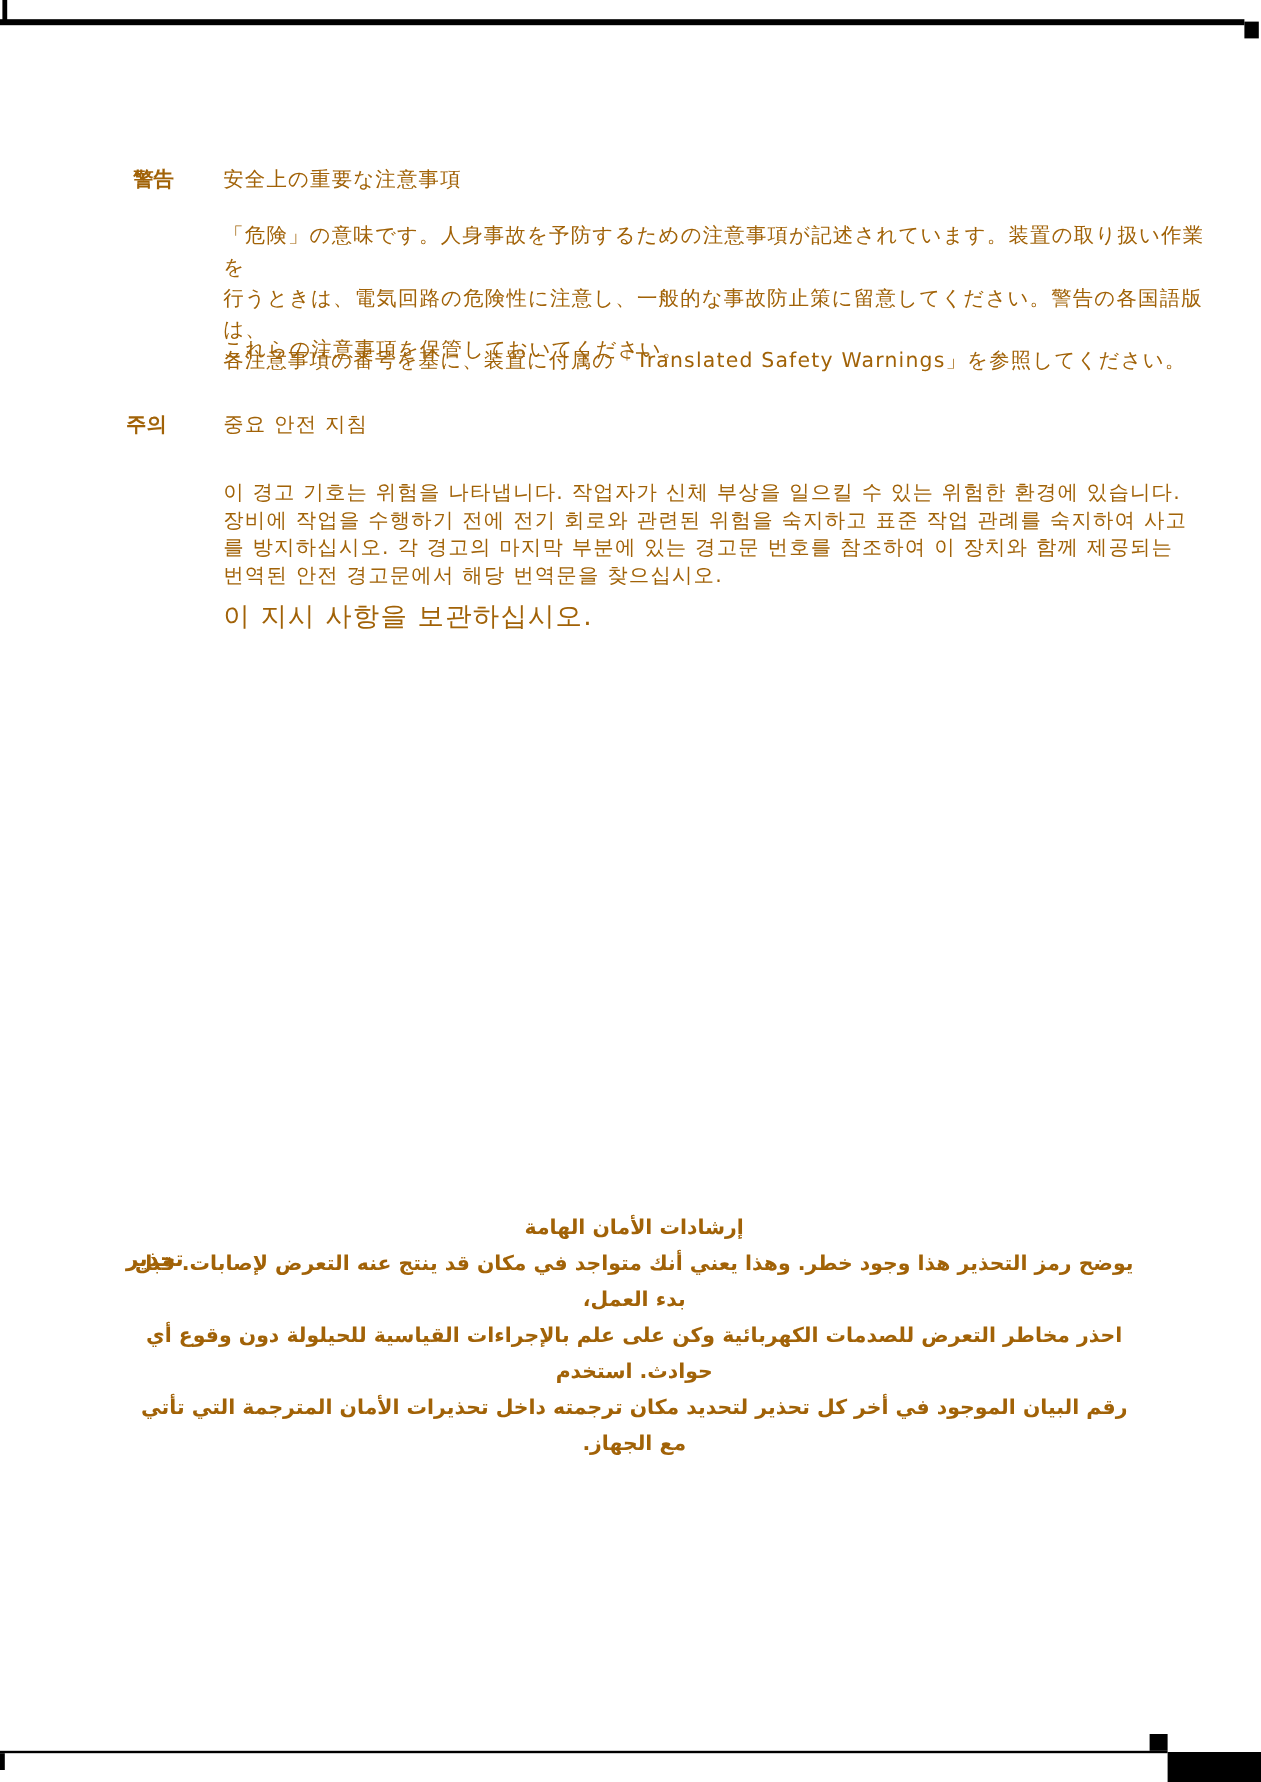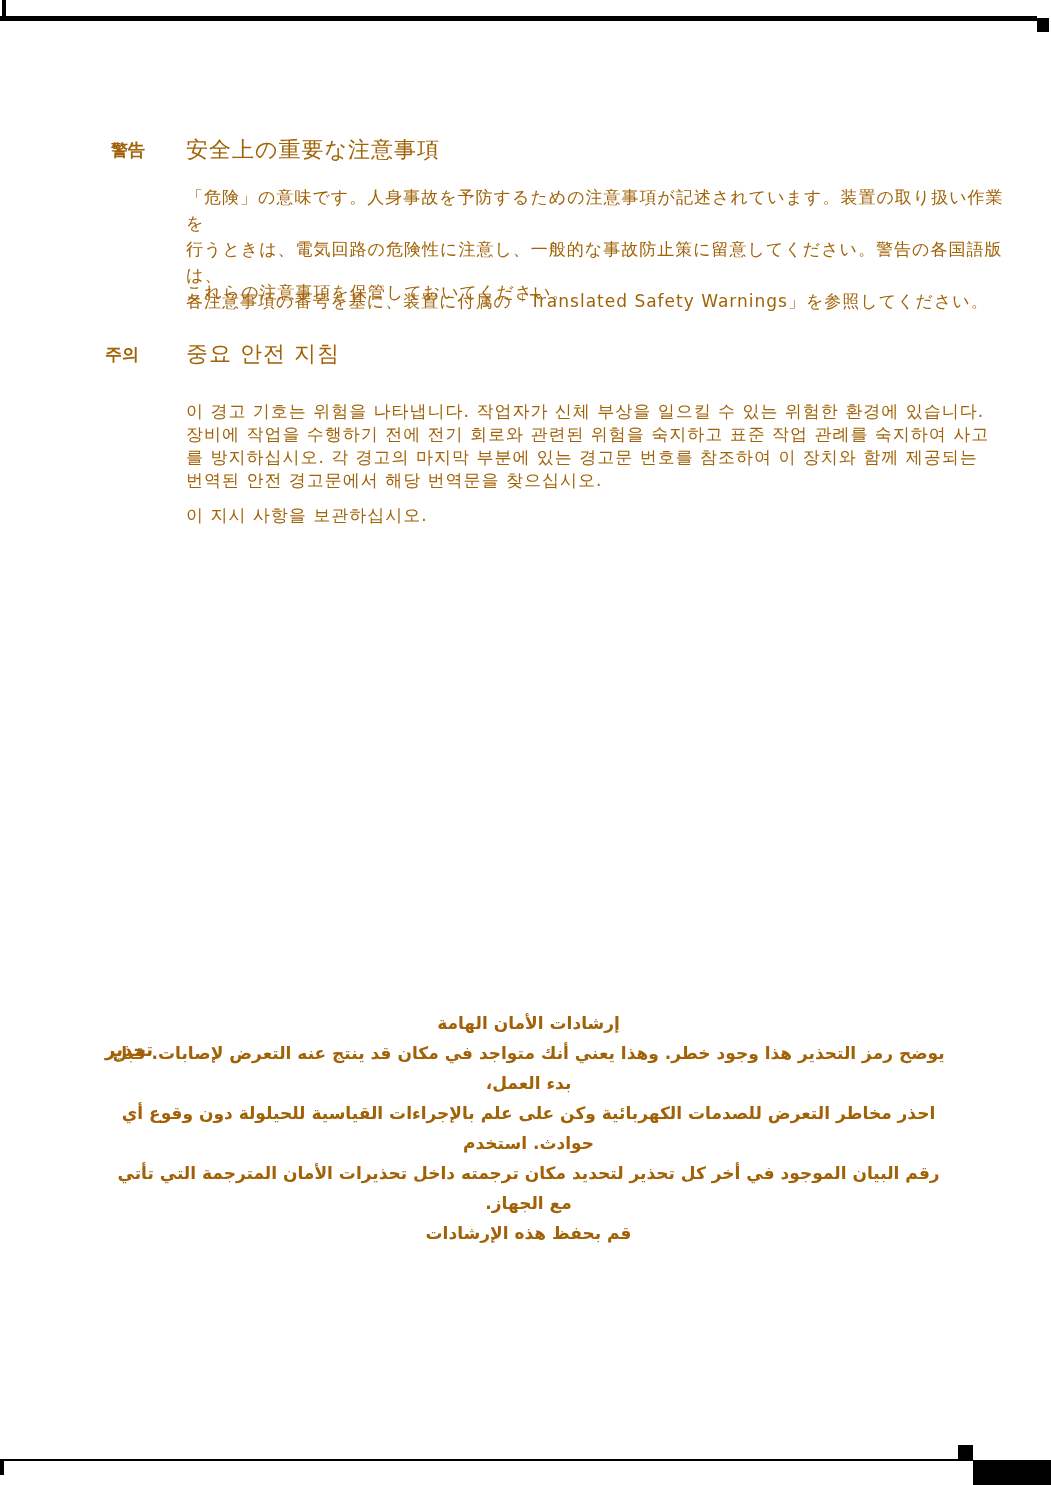--- a/index.html
+++ b/index.html
@@ -24,33 +24,33 @@
   .bottom-left-tick{ left: 0;      top: 1461px;  width: 4px;    height: 14px; }
   .bottom-right-block { left: 973px; top: 1460px; width: 78px;  height: 25px; }
 
   .warn-label {
     font-weight: bold;
     font-size: 17px;
     line-height: 22px;
     white-space: nowrap;
   }
   .warn-heading {
-    font-size: 22px;
+    font-size: 17px;
     line-height: 22px;
     white-space: nowrap;
     letter-spacing: 1px;
   }
   .warn-body { letter-spacing: 1px; }
   .warn-body .line { display: block; }
 
   .jp-body  { font-size: 17px; line-height: 26px; width: 832px; }
   .jp-footer{ font-size: 17px; line-height: 22px; letter-spacing: 1px; white-space: nowrap; }
 
   .ko-body  { font-size: 17px; line-height: 23px; width: 836px; }
-  .ko-footer{ font-size: 17px; line-height: 22px; letter-spacing: 1px; white-space: nowrap; }
+  .ko-footer{ font-size: 22px; line-height: 22px; letter-spacing: 1px; white-space: nowrap; }
 
   .ar-label { font-size: 18px; }
   .ar-block {
     direction: rtl;
     text-align: center;
     font-weight: bold;
     font-size: 17px;
     line-height: 30px;
     letter-spacing: 0;
     width: 845px;
@@ -88,16 +88,15 @@
     <span class="line">번역된 안전 경고문에서 해당 번역문을 찾으십시오.</span>
   </div>
   <div class="abs ko-footer" style="left:186px; top:504px;">이 지시 사항을 보관하십시오.</div>
 
   <div class="abs warn-label ar-label" style="left:105px; top:1011px;margin-top:28px;">تحذير</div>
   <div class="abs ar-block" style="left:106px; top:1008px;" dir="rtl">
     <span class="line">إرشادات الأمان الهامة</span>
     <span class="line">يوضح رمز التحذير هذا وجود خطر. وهذا يعني أنك متواجد في مكان قد ينتج عنه التعرض لإصابات. قبل بدء العمل،</span>
     <span class="line">احذر مخاطر التعرض للصدمات الكهربائية وكن على علم بالإجراءات القياسية للحيلولة دون وقوع أي حوادث. استخدم</span>
     <span class="line">رقم البيان الموجود في أخر كل تحذير لتحديد مكان ترجمته داخل تحذيرات الأمان المترجمة التي تأتي مع الجهاز.</span>
-    <span class="line">قم بحفظ هذه الإرشادات</span>
   </div>
 
 </div>
 
 </body></html>

